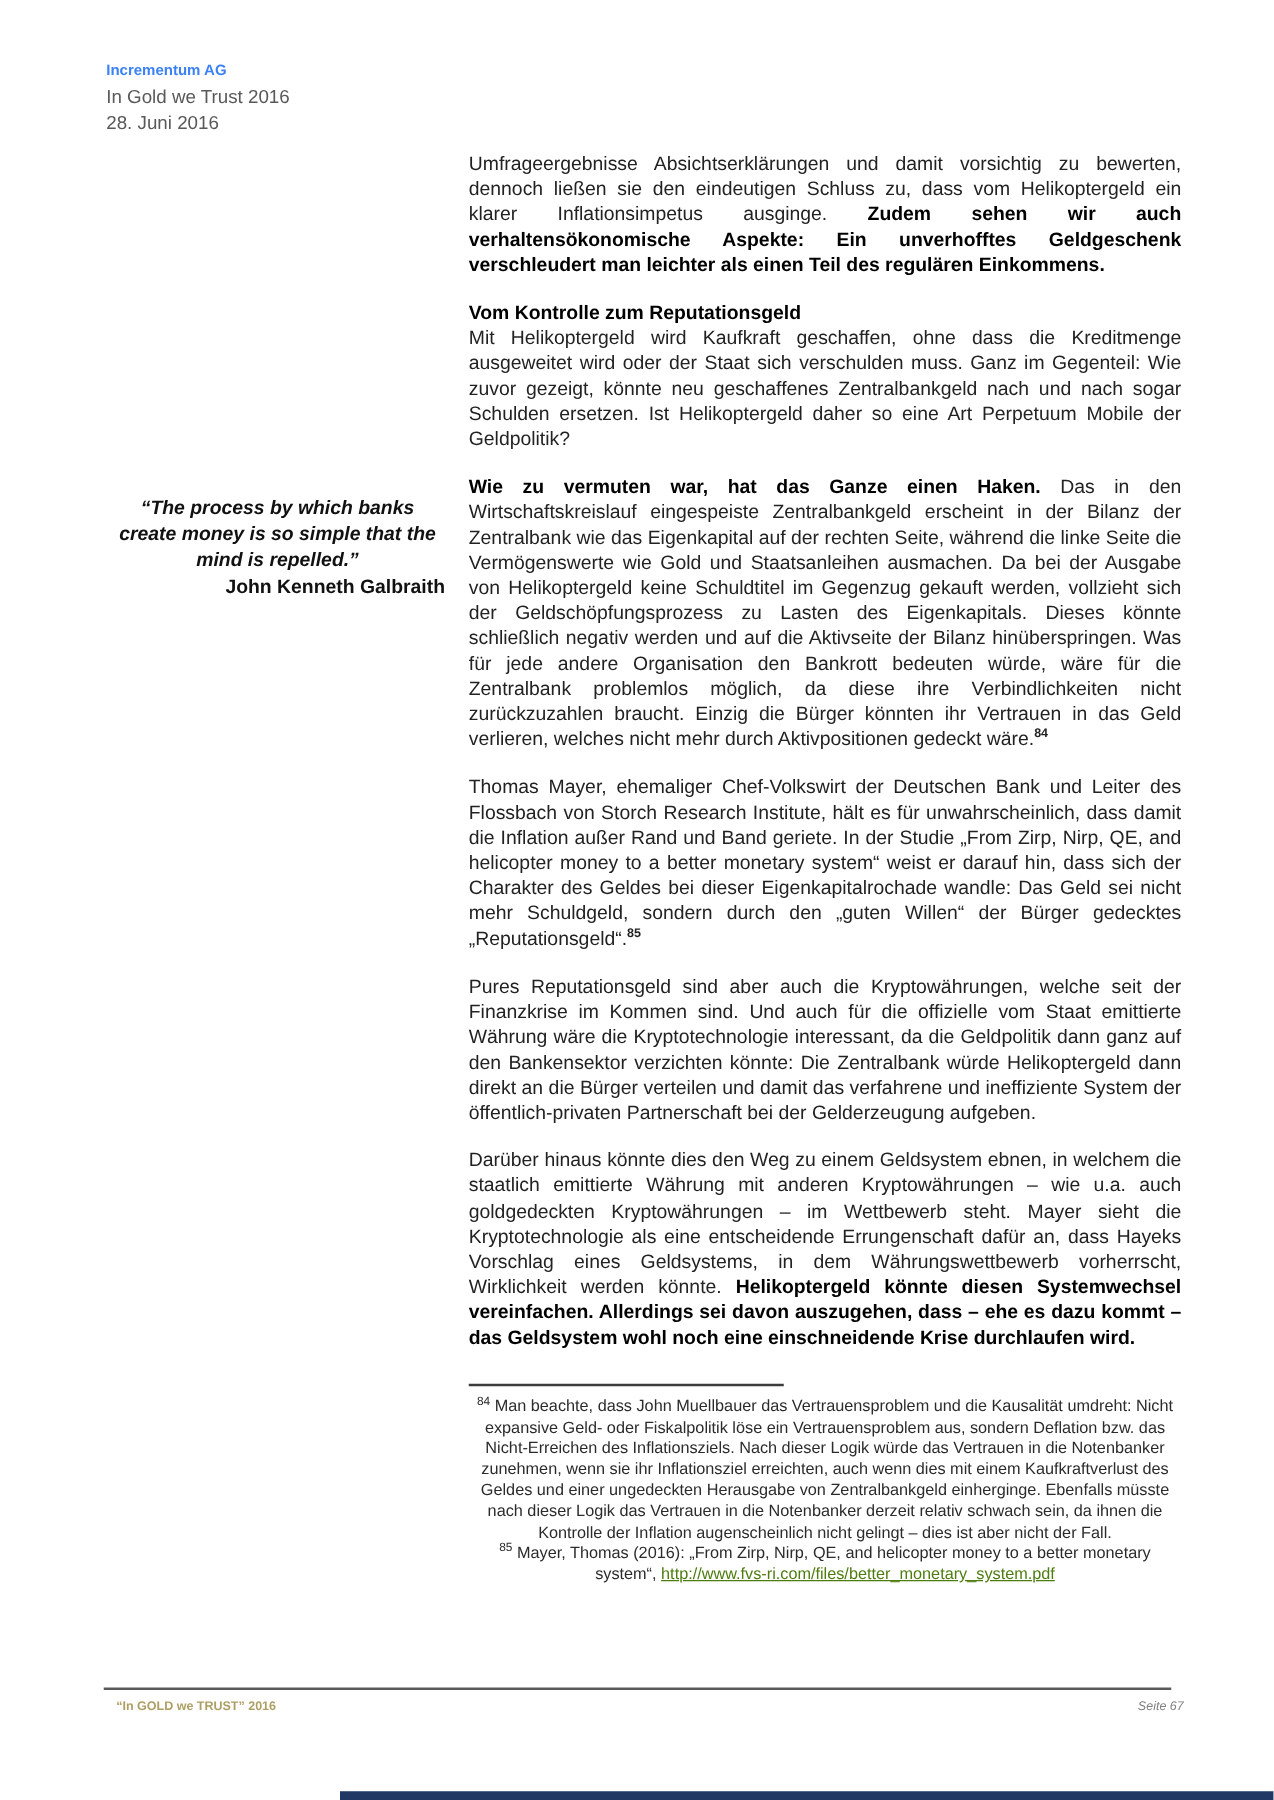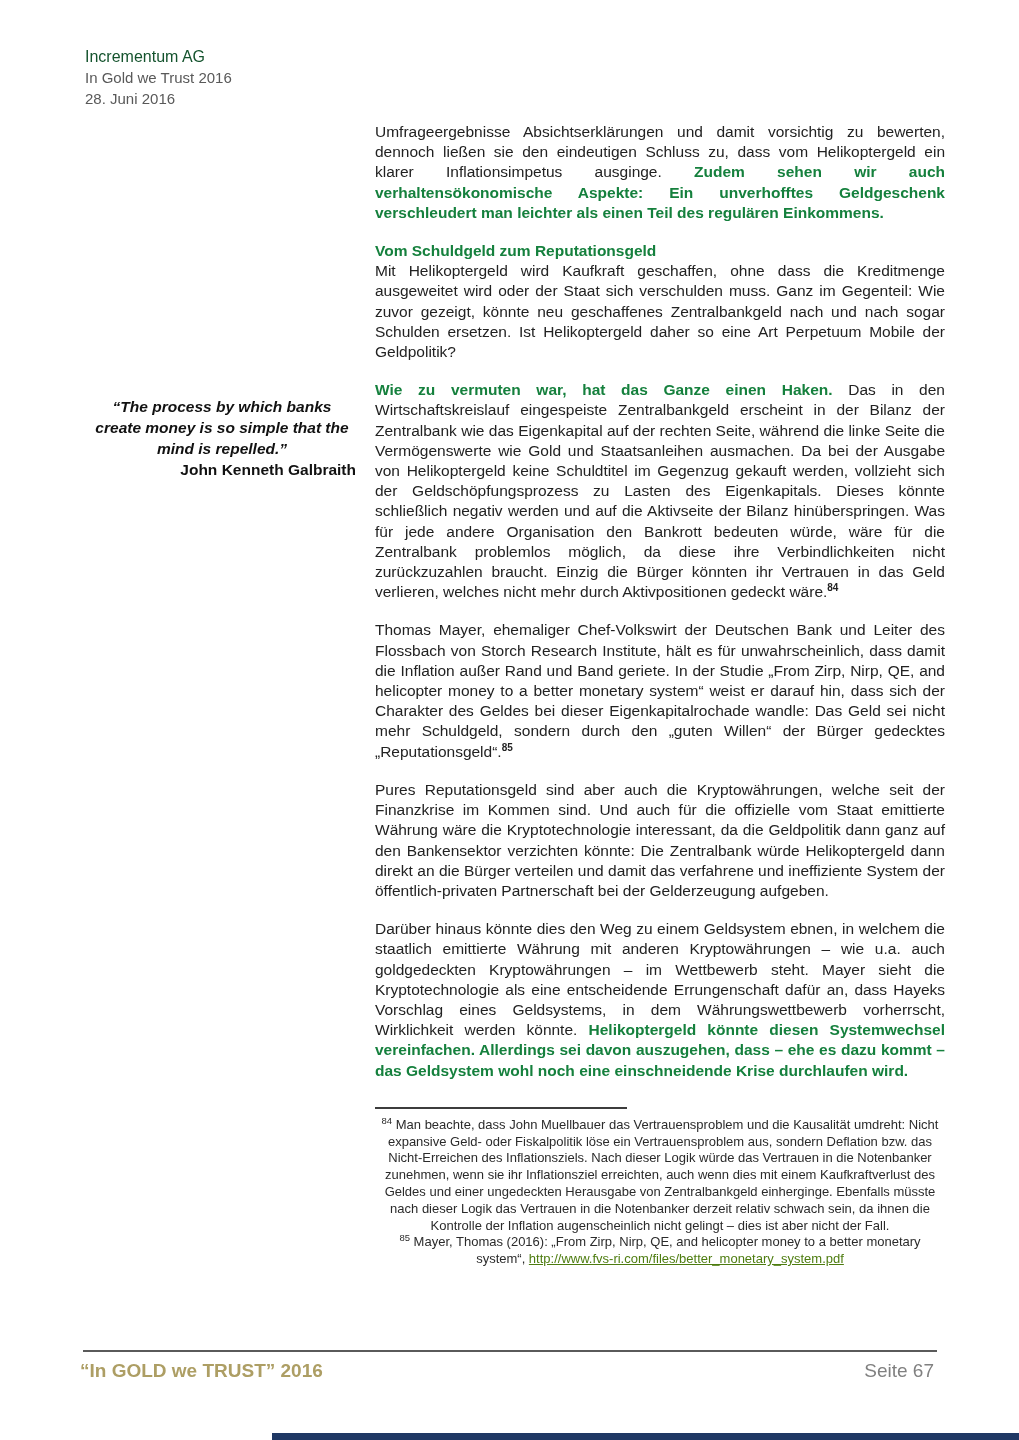--- a/index.html
+++ b/index.html
@@ -16,23 +16,23 @@
   
   .doc-header {
     position: absolute;
     left: 85px;
     top: 46px;
     line-height: 21px;
     font-size: 15px;
     color: #595959;
   }
   .doc-header .company {
-    font-size: 16px;
-    font-weight: normal;
-    color: #14532d;
+    font-size: 12px;
+    font-weight: bold;
+    color: #3b82f6;
   }
   
   .pull-quote {
     position: absolute;
     left: 88px;
     top: 396px;
     width: 268px;
     font-size: 15.5px;
     line-height: 21px;
     color: #111111;
@@ -44,21 +44,21 @@
     position: absolute;
     left: 375px;
     top: 122px;
     width: 570px;
     font-size: 15.5px;
     line-height: 20.2px;
     color: #222222;
   }
   .para { text-align: justify; margin-bottom: 18px; }
   .para.m0 { margin-bottom: 0; }
-  .bold { font-weight: bold; color: #15803d; }
+  .bold { font-weight: bold; color: #000000; }
   .italic { }
   sup.fn-ref {
     font-size: 10px;
     line-height: 0;
     vertical-align: super;
     font-weight: bold;
   }
   
   .footnote-separator {
     width: 252px;
@@ -85,30 +85,30 @@
   
   .footer-rule {
     position: absolute;
     left: 83px;
     top: 1350px;
     width: 854px;
     border-top: 2px solid #5a5a5a;
   }
   .footer-row {
     position: absolute;
-    left: 80px;
+    left: 93px;
     top: 1360px;
     width: 854px;
     display: flex;
     justify-content: space-between;
     align-items: center;
-    font-size: 19px;
+    font-size: 10px;
   }
   .footer-left { color: #AD9E64; font-weight: bold; }
-  .footer-right { color: #808080; }
+  .footer-right { color: #808080; font-style: italic; }
   
   .next-page-edge {
     position: absolute;
     left: 272px;
     right: 0;
     bottom: 0;
     height: 7px;
     background: #1F3864;
   }
 </style>
@@ -125,21 +125,21 @@
 
   <div class="pull-quote">
     <div class="q-text">“The process by which banks create money is so simple that the mind is repelled.”</div>
     <div class="q-author">John Kenneth Galbraith</div>
   </div>
 
   <div class="main-col">
 
     <p class="para"><span>Umfrageergebnisse Absichtserklärungen und damit vorsichtig zu bewerten, dennoch ließen sie den eindeutigen Schluss zu, dass vom Helikoptergeld ein klarer Inflationsimpetus ausginge. </span><span class="bold">Zudem sehen wir auch verhaltensökonomische Aspekte: Ein unverhofftes Geldgeschenk verschleudert man leichter als einen Teil des regulären Einkommens.</span></p>
 
-    <p class="para m0 bold">Vom Schuldgeld zum Reputationsgeld</p>
+    <p class="para m0 bold">Vom Kontrolle zum Reputationsgeld</p>
     <p class="para">Mit Helikoptergeld wird Kaufkraft geschaffen, ohne dass die Kreditmenge ausgeweitet wird oder der Staat sich verschulden muss. Ganz im Gegenteil: Wie zuvor gezeigt, könnte neu geschaffenes Zentralbankgeld nach und nach sogar Schulden ersetzen. Ist Helikoptergeld daher so eine Art Perpetuum Mobile der Geldpolitik?</p>
 
     <p class="para"><span class="bold">Wie zu vermuten war, hat das Ganze einen Haken.</span><span> Das in den Wirtschaftskreislauf eingespeiste Zentralbankgeld erscheint in der Bilanz der Zentralbank wie das Eigenkapital auf der rechten Seite, während die linke Seite die Vermögenswerte wie Gold und Staatsanleihen ausmachen. Da bei der Ausgabe von Helikoptergeld keine Schuldtitel im Gegenzug gekauft werden, vollzieht sich der Geldschöpfungsprozess zu Lasten des Eigenkapitals. Dieses könnte schließlich negativ werden und auf die Aktivseite der Bilanz hinüberspringen. Was für jede andere Organisation den Bankrott bedeuten würde, wäre für die Zentralbank problemlos möglich, da diese ihre Verbindlichkeiten nicht zurückzuzahlen braucht. Einzig die Bürger könnten ihr Vertrauen in das Geld verlieren, welches nicht mehr durch Aktivpositionen gedeckt wäre.</span><sup class="fn-ref">84</sup></p>
 
     <p class="para"><span>Thomas Mayer, ehemaliger Chef-Volkswirt der Deutschen Bank und Leiter des </span><span class="italic">Flossbach von Storch Research Institute</span><span>, hält es für unwahrscheinlich, dass damit die Inflation außer Rand und Band geriete. In der Studie „From Zirp, Nirp, QE, and helicopter money to a better monetary system“ weist er darauf hin, dass sich der Charakter des Geldes bei dieser Eigenkapitalrochade wandle: Das Geld sei nicht mehr Schuldgeld, sondern durch den „guten Willen“ der Bürger gedecktes „Reputationsgeld“.</span><sup class="fn-ref">85</sup></p>
 
     <p class="para">Pures Reputationsgeld sind aber auch die Kryptowährungen, welche seit der Finanzkrise im Kommen sind. Und auch für die offizielle vom Staat emittierte Währung wäre die Kryptotechnologie interessant, da die Geldpolitik dann ganz auf den Bankensektor verzichten könnte: Die Zentralbank würde Helikoptergeld dann direkt an die Bürger verteilen und damit das verfahrene und ineffiziente System der öffentlich-privaten Partnerschaft bei der Gelderzeugung aufgeben.</p>
 
     <p class="para"><span>Darüber hinaus könnte dies den Weg zu einem Geldsystem ebnen, in welchem die staatlich emittierte Währung mit anderen Kryptowährungen – wie u.a. auch goldgedeckten Kryptowährungen – im Wettbewerb steht. Mayer sieht die Kryptotechnologie als eine entscheidende Errungenschaft dafür an, dass Hayeks Vorschlag eines Geldsystems, in dem Währungswettbewerb vorherrscht, Wirklichkeit werden könnte. </span><span class="bold">Helikoptergeld könnte diesen Systemwechsel vereinfachen. Allerdings sei davon auszugehen, dass – ehe es dazu kommt – das Geldsystem wohl noch eine einschneidende Krise durchlaufen wird.</span></p>
 

